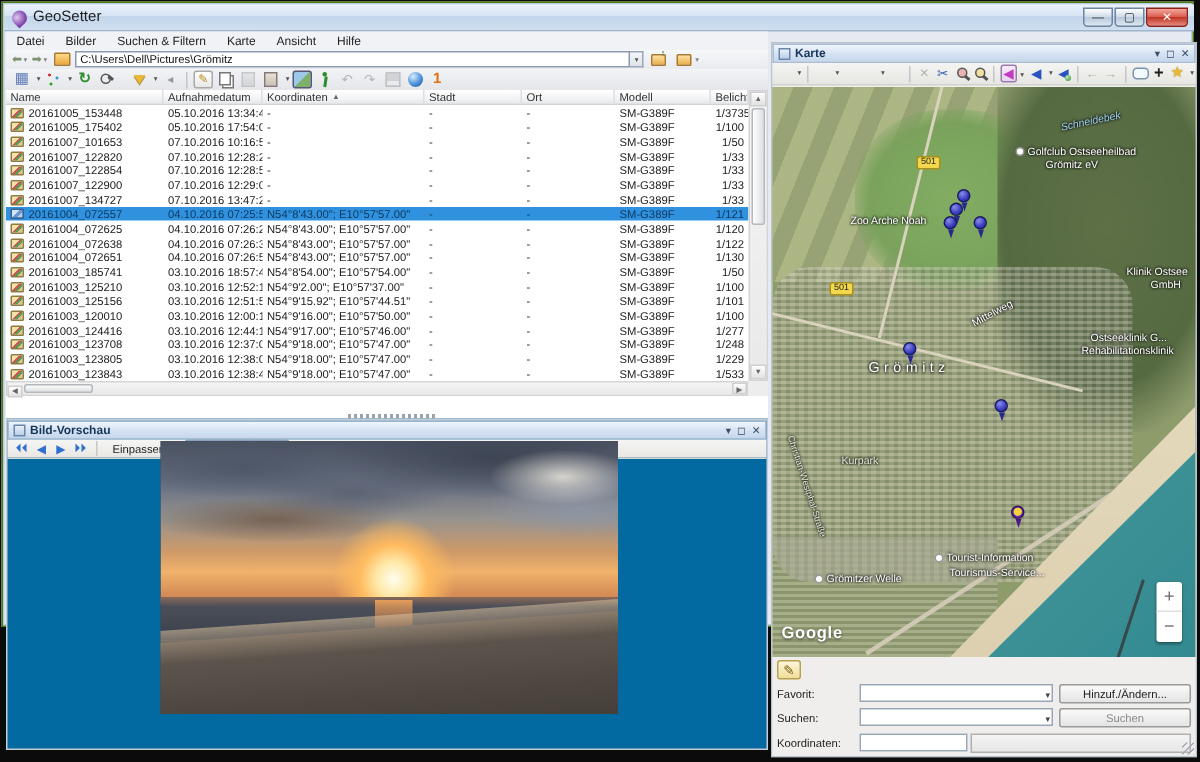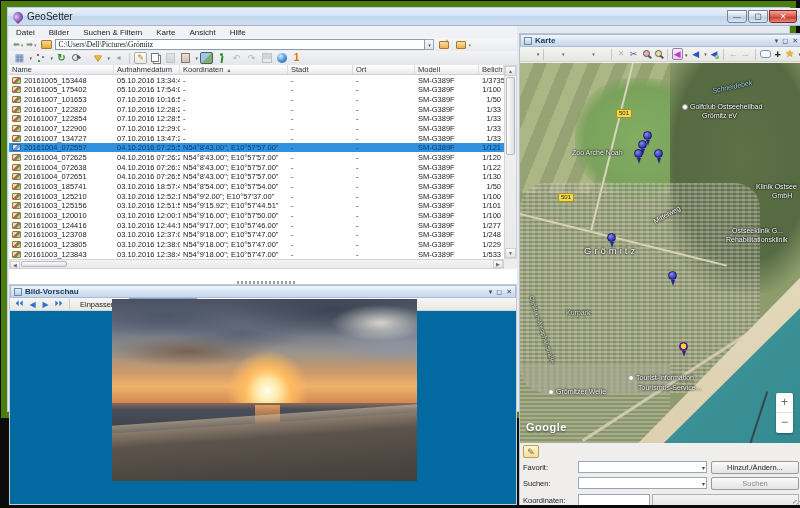--- a/index.html
+++ b/index.html
@@ -1,40 +1,40 @@
 <!DOCTYPE html>
 <html><head>
 <meta charset="utf-8">
 <style>
   html,body{margin:0;padding:0;background:#0b0b0b;width:800px;height:508px;overflow:hidden;
     font-family:"Liberation Sans",sans-serif;-webkit-font-smoothing:antialiased}
   *{box-sizing:border-box}
   #win{position:absolute;left:1px;top:1px;width:795px;height:417px;background:#e6eaf0;
-    border:6px solid #4d7c0f;box-shadow:inset 0 0 0 1px #b7cce4}
+    border:1px solid #4d7c0f;box-shadow:inset 0 0 0 1px #b7cce4}
 
   
   #titlebar{position:absolute;left:1px;top:1px;width:793px;height:18px;
     background:linear-gradient(180deg,#e9f1fb 0%,#d6e4f4 45%,#c2d5ea 46%,#cfdff0 100%);
     border-bottom:1px solid #9fb4cd;display:flex;align-items:center;font-size:10px;color:#1d1d1d}
   #app-icon{width:10px;height:10px;margin:0 4px 0 5px;background:radial-gradient(circle at 40% 35%,#e0c8f0,#7a3fa8 70%);border-radius:50% 50% 50% 0;transform:rotate(-45deg)}
   .wbtns{margin-left:auto;display:flex;margin-right:4px}
   .wbtn{width:20px;height:13px;border:1px solid #6e84a0;border-radius:0 0 3px 3px;margin-left:1px;
     background:linear-gradient(180deg,#fdfeff,#cdd9e7 50%,#b9c9dc 51%,#dce7f2);display:flex;align-items:center;justify-content:center;font-size:8px;color:#333}
   .wbtn.close{background:linear-gradient(180deg,#f2a79d,#d9584a 50%,#bf3526 51%,#e8897c);border-color:#8e2016;color:#fff;width:28px}
 
   
   #menubar{position:absolute;left:2px;top:19px;width:508px;height:12px;background:#f0f2f5;display:flex;align-items:center;font-size:8px;color:#222}
   .mi{padding:0 7px;height:100%;display:flex;align-items:center}
 
   
   #addr{position:absolute;left:2px;top:31px;width:508px;height:13px;background:linear-gradient(#f6f7f9,#e9ebef);display:flex;align-items:center;padding-left:3px}
   .nav-arr{font-size:8px;color:#7d9370;margin:0 1px}
   .nav-dd{font-size:5px;color:#888;margin-right:2px}
   .addr-folder{width:11px;height:9px;background:linear-gradient(#ffd98a,#e8a83c);border:1px solid #a9782a;border-radius:1px;margin:0 3px}
-  #path-box{flex:0 0 370px;height:11px;border:1px solid #8a9ab0;background:#fff;font-size:7.5px;padding:0 2px;color:#111;font-family:Liberation Serif, serif}
+  #path-box{flex:0 0 370px;height:11px;border:1px solid #8a9ab0;background:#fff;font-size:7.5px;padding:0 2px;color:#111;font-family:Liberation Sans, sans-serif}
   .path-dd{width:9px;height:11px;border:1px solid #9aa7b8;border-left:none;background:linear-gradient(#f4f5f7,#dfe3e9);font-size:5px;color:#555;display:flex;align-items:center;justify-content:center}
   .addr-btn{width:14px;height:11px;margin-left:3px;border:1px solid transparent;border-radius:2px;display:flex;align-items:center;justify-content:center}
   .addr-btn i{width:10px;height:8px;background:linear-gradient(#ffe0a0,#e8b050);border:1px solid #a9782a;border-radius:1px}
   .addr-btn .up{position:absolute;font-size:6px;color:#2a6a2a;margin-top:-7px;margin-left:5px}
 
   
   .tb{display:flex;align-items:center;padding-left:3px}
   #tbar{position:absolute;left:2px;top:44px;width:508px;height:14px;background:linear-gradient(#f2f3f5,#e4e6ea)}
   .tbi{width:13px;height:12px;display:inline-flex;align-items:center;justify-content:center;font-size:9px;line-height:1;border-radius:2px;margin:0 1px;position:relative;color:#444}
   .tbi.dd{margin-right:7px}

